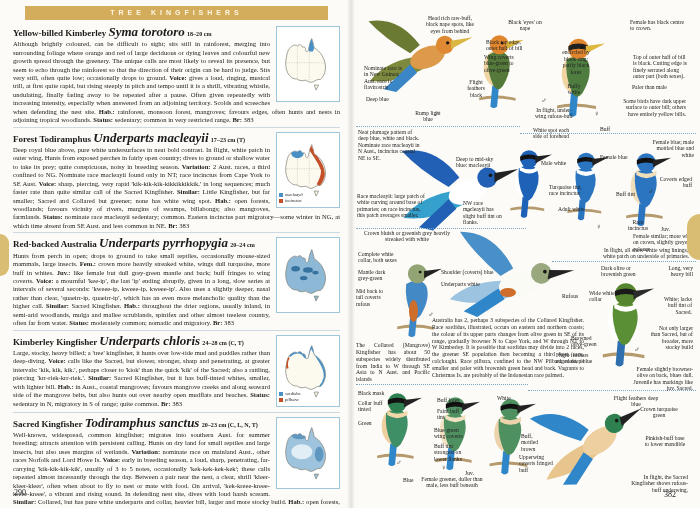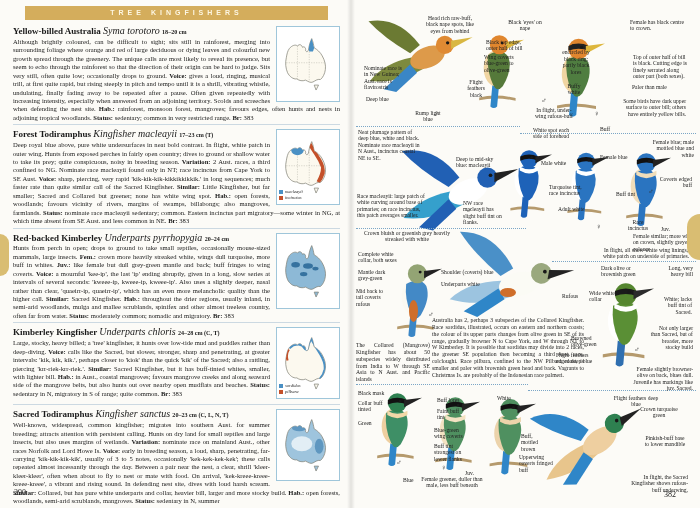--- a/index.html
+++ b/index.html
@@ -6,21 +6,21 @@
   .spread{position:relative;width:700px;height:508px;background:#fcfbf7;overflow:hidden;
           font-family:"Liberation Serif",serif;color:#1a1a1a;}
   .gutter{position:absolute;left:347px;top:0;width:8px;height:508px;
           background:linear-gradient(90deg,rgba(0,0,0,0) 0%,rgba(0,0,0,0.10) 50%,rgba(0,0,0,0) 100%);}
   
   .page-left{position:absolute;left:0;top:0;width:350px;height:508px;padding:6px 10px 0 13px;box-sizing:border-box;}
   .banner{margin:0 12px 5px 12px;height:14px;line-height:14px;background:#d4ad5c;color:#fdf6e2;
           text-align:center;font-family:"Liberation Sans",sans-serif;font-size:7px;font-weight:bold;letter-spacing:4px;}
   .sp{position:relative;overflow:hidden;font-size:6.6px;line-height:1.28;text-align:justify;}
   .sp h3{margin:0 0 1px 0;font-size:9px;line-height:1.1;text-align:left;}
-  .sp h3 i{font-weight:normal;font-size:10px;}
+  .sp h3 i{font-weight:bold;font-size:13px;}
   .sp h3 .sz{font-size:6.1px;font-weight:bold;}
   .sp p{margin:0;}
   .kw{font-weight:bold;}
   .rule{border-top:1px solid #ccd9e2;margin:2px 0 3px 0;}
   .mapbox{float:right;width:62px;height:74px;border:1.5px solid #9fc6da;background:#ffffff;
           margin:1px 0 2px 6px;position:relative;}
   .mapbox svg{display:block;width:100%;height:100%;}
   .mlegend{position:absolute;left:2px;bottom:3px;font-size:4.6px;line-height:1.3;font-style:italic;}
   .mlegend .row{display:flex;align-items:center;gap:2px;}
   .mlegend .swb,.mlegend .swr{width:4px;height:4px;display:inline-block;}
@@ -81,21 +81,21 @@
         <svg viewBox="0 0 100 92">
           <use href="#aus" fill="#fcf9ef" stroke="#84847a" stroke-width="1.2"></use>
           <g stroke="#9a9a90" stroke-width="0.6" stroke-dasharray="2,2" clip-path="url(#ausclip)">
             <line x1="33" y1="17" x2="33" y2="70"></line>
               <line x1="52" y1="22" x2="52" y2="72"></line>
               <line x1="15" y1="44" x2="78" y2="44"></line>
           </g>
           <path d="M51,22 L52,12 56,5 58,12 60,20 58,26 52,26 Z" fill="#4a90c4" clip-path="url(#ausclip)"></path>
         </svg>
       </div>
-      <h3><span>Yellow-billed Australia</span> <i>Syma torotoro</i> <span class="sz">18–20 cm</span></h3>
+      <h3><span>Yellow-billed Kimberley</span> <i>Syma torotoro</i> <span class="sz">18–20 cm</span></h3>
       <p><b class="kw"></b><span>Although brightly coloured, can be difficult to sight; sits still in rainforest, merging into surrounding foliage where orange and red of large deciduous or dying leaves and colourful new growth spread through the greenery. The unique calls are most likely to reveal its presence, but seem to echo through the rainforest so that the direction of their origin can be hard to judge. Sits very still, often quite low; occasionally drops to ground. </span><b class="kw">Voice:</b><span> gives a loud, ringing, musical trill, at first quite rapid, but rising steeply in pitch and tempo until it is a shrill, vibrating whistle, undulating, finally fading away to be repeated after a pause. Often given repeatedly with increasing intensity, especially when answered from an adjoining territory. Scolds and screeches when defending the nest site. </span><b class="kw">Hab.:</b><span> rainforest, monsoon forest, mangroves; favours edges, often hunts and nests in adjoining tropical woodlands. </span><b class="kw">Status:</b><span> sedentary; common in very restricted range. </span><b class="kw">Br:</b><span> 383</span></p>
     </div>
     <div class="rule"></div>
 
     <div class="sp" style="min-height:93px">
       <div class="mapbox">
         <svg viewBox="0 0 100 92">
           <use href="#aus" fill="#fcf9ef" stroke="#84847a" stroke-width="1.2"></use>
           <g stroke="#9a9a90" stroke-width="0.6" stroke-dasharray="2,2" clip-path="url(#ausclip)">
             <line x1="33" y1="17" x2="33" y2="70"></line>
@@ -111,38 +111,38 @@
           <div class="row">
               <span class="swb"></span>
               <span>macleayii</span>
             </div>
           <div class="row">
               <span class="swr"></span>
               <span>incinctus</span>
             </div>
         </div>
       </div>
-      <h3><span>Forest Todiramphus</span> <i>Kingfisher macleayii</i> <span class="sz">17–23 cm (T)</span></h3>
+      <h3><span>Forest Todiramphus</span> <i>Underparts macleayii</i> <span class="sz">17–23 cm (T)</span></h3>
       <p><b class="kw"></b><span>Deep royal blue above, pure white undersurfaces in neat bold contrast. In flight, white patch in outer wing. Hunts from exposed perches in fairly open country; dives to ground or shallow water to take its prey; quite conspicuous, noisy in breeding season. </span><b class="kw">Variation:</b><span> 2 Aust. races, a third confined to NG. Nominate race macleayii found only in NT; race incinctus from Cape York to SE Aust. </span><b class="kw">Voice:</b><span> sharp, piercing, very rapid 'kik-kik-kik-kikkikkikkik.' in long sequences; much faster rate than quite similar call of the Sacred Kingfisher. </span><b class="kw">Similar:</b><span> Little Kingfisher, but far smaller; Sacred and Collared but greener; none has white wing spot. </span><b class="kw">Hab.:</b><span> open forests, woodlands; favours vicinity of rivers, margins of swamps, billabongs; also mangroves, farmlands. </span><b class="kw">Status:</b><span> nominate race macleayii sedentary; common. Eastern incinctus part migratory—some winter in NG, at which time absent from SE Aust. and less common in NE. </span><b class="kw">Br:</b><span> 383</span></p>
     </div>
     <div class="rule"></div>
 
     <div class="sp" style="min-height:82px">
       <div class="mapbox">
         <svg viewBox="0 0 100 92">
           <use href="#aus" fill="#8db9d6" stroke="#84847a" stroke-width="1.2"></use>
           <g clip-path="url(#ausclip)">
             <ellipse cx="30" cy="36" rx="7" ry="4.5" fill="#36729f"></ellipse>
             <ellipse cx="50" cy="38" rx="8" ry="4.5" fill="#36729f"></ellipse>
             <ellipse cx="43" cy="51" rx="6" ry="3.5" fill="#36729f"></ellipse>
             <ellipse cx="62" cy="42" rx="5" ry="3" fill="#36729f"></ellipse>
           </g>
         </svg>
       </div>
-      <h3><span>Red-backed Kimberley</span> <i>Underparts pyrrhopygia</i> <span class="sz">20–24 cm</span></h3>
+      <h3><span>Red-backed Australia</span> <i>Underparts pyrrhopygia</i> <span class="sz">20–24 cm</span></h3>
       <p><b class="kw"></b><span>Hunts from perch in open; drops to ground to take small reptiles, occasionally mouse-sized mammals, large insects. </span><b class="kw">Fem.:</b><span> crown more heavily streaked white, wings dull turquoise, more buff in whites. </span><b class="kw">Juv.:</b><span> like female but dull grey-green mantle and back; buff fringes to wing coverts. </span><b class="kw">Voice:</b><span> a mournful 'kee-ip', the last 'ip' ending abruptly, given in a long, slow series at intervals of several seconds: 'kweee-ip, kweee-ip, kweee-ip'. Also uses a slightly deeper, nasal rather than clear, 'quaeirr-ip, quaeirr-ip', which has an even more melancholic quality than the higher call. </span><b class="kw">Similar:</b><span> Sacred Kingfisher. </span><b class="kw">Hab.:</b><span> throughout the drier regions, usually inland, in semi-arid woodlands, mulga and mallee scrublands, spinifex and other almost treeless country, often far from water. </span><b class="kw">Status:</b><span> moderately common; nomadic and migratory. </span><b class="kw">Br:</b><span> 383</span></p>
     </div>
     <div class="rule"></div>
 
     <div class="sp" style="min-height:76px">
       <div class="mapbox" style="height:70px">
         <svg viewBox="0 0 100 92">
           <use href="#aus" fill="#fcf9ef" stroke="#84847a" stroke-width="1.2"></use>
           <g fill="none" clip-path="url(#ausclip)">
             <path d="M20,22 Q27,15 35,16 Q42,17 44,22 Q47,26 49,23 Q51,14 55,7 Q62,20 70,32 Q78,45 77,56 Q75,66 69,72" stroke="#4a90c4" stroke-width="3.5"></path>
@@ -169,21 +169,21 @@
       <div class="mapbox" style="height:70px">
         <svg viewBox="0 0 100 92">
           <use href="#aus" fill="#9ec4dd" stroke="#84847a" stroke-width="1.2"></use>
           <g clip-path="url(#ausclip)">
             <ellipse cx="40" cy="44" rx="17" ry="12" fill="#e2eef5"></ellipse>
             <ellipse cx="36" cy="18" rx="12" ry="6" fill="#5f97c0"></ellipse>
             <ellipse cx="68" cy="48" rx="7" ry="12" fill="#5f97c0"></ellipse>
           </g>
         </svg>
       </div>
-      <h3><span>Sacred Todiramphus</span> <i>Kingfisher sanctus</i> <span class="sz">20–23 cm (C, L, N, T)</span></h3>
+      <h3><span>Sacred Kingfisher</span> <i>Todiramphus sanctus</i> <span class="sz">20–23 cm (C, L, N, T)</span></h3>
       <p><b class="kw"></b><span>Well-known, widespread, common kingfisher; migrates into southern Aust. for summer breeding; attracts attention with persistent calling. Hunts on dry land for small reptiles and large insects, but also uses margins of wetlands. </span><b class="kw">Variation:</b><span> nominate race on mainland Aust., other races Norfolk and Lord Howe Is. </span><b class="kw">Voice:</b><span> early in breeding season, a loud, sharp, penetrating, far-carrying 'kik-kik-kik-kik', usually of 3 to 5 notes, occasionally 'kek-kek-kek-kek'; these calls repeated almost incessantly through the day. Between a pair near the nest, a clear, shrill 'kleer-kleer-kleer', often when about to fly to nest or mate with food. On arrival, 'kek-kreee-kreee-kreee-kreee', a vibrant and rising sound. In defending nest site, dives with loud harsh scream. </span><b class="kw">Similar:</b><span> Collared, but has pure white underparts and collar, heavier bill, larger and more stocky build. </span><b class="kw">Hab.:</b><span> open forests, woodlands, semi-arid scrublands, mangroves. </span><b class="kw">Status:</b><span> sedentary in N, summer</span></p>
     </div>
   </div>
   <div class="pgnum" style="left:14px;top:488px">290</div>
 
   <div class="gutter"></div>
 
   <svg class="bird" style="left:356px;top:12px;width:118px;height:88px;--wing:#6b7a33;--wing2:#7d8a3e;--belly:#dd9a4a;--head:#df8a33;--tail:#3a86c6;--bill:#d9b742">
       <use href="#bird-fly"></use>
     </svg>

